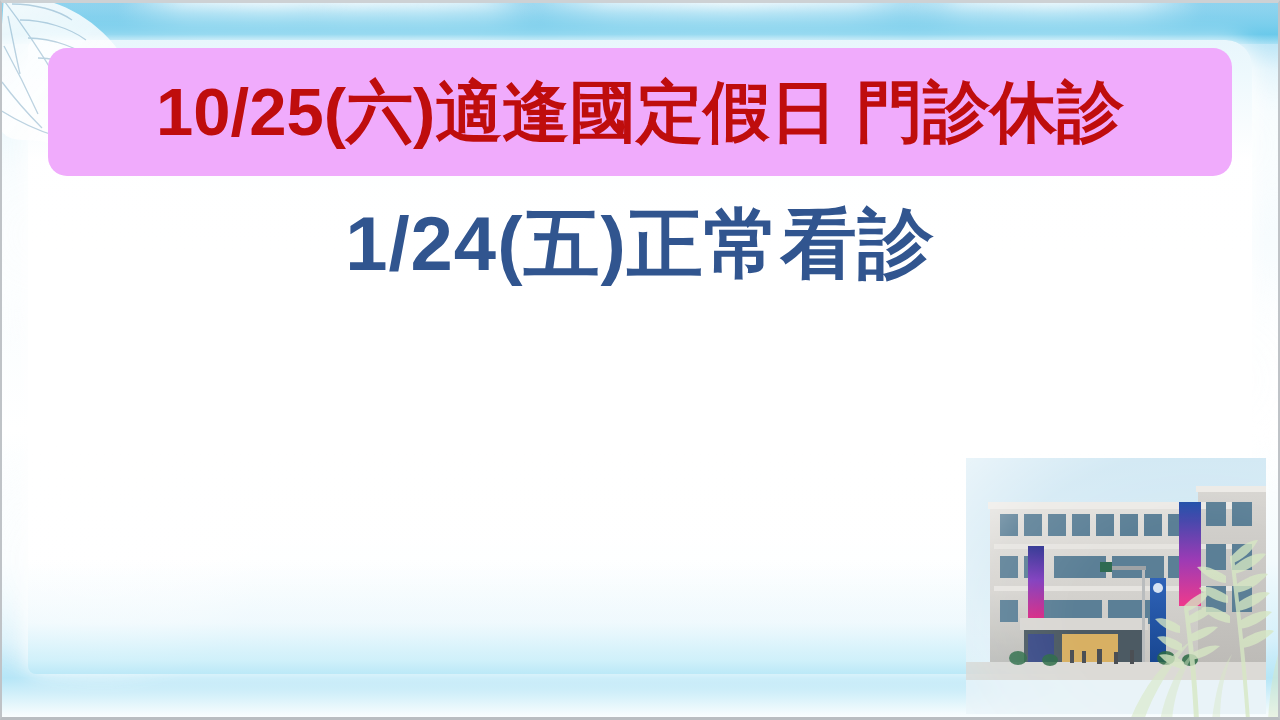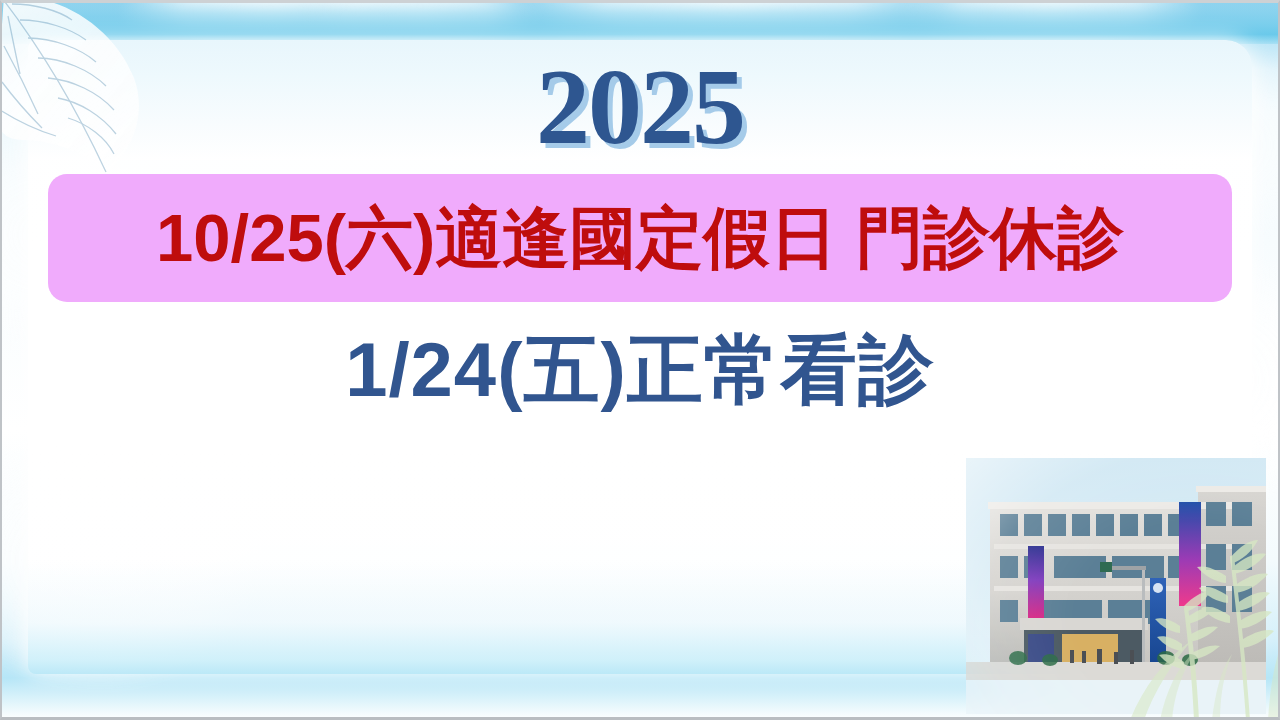--- a/index.html
+++ b/index.html
@@ -366,21 +366,20 @@
         <path d="M74 128 C94 134 112 148 120 164"></path>
         <path d="M14 26 C18 46 22 66 26 84"></path>
         <path d="M10 56 C22 78 34 102 44 124"></path>
         <path d="M8 92 C20 108 34 124 48 138"></path>
         <path d="M6 120 C22 130 42 140 62 146"></path>
       </g>
     </svg>
   </div>
 
   <div class="content">
-    <div class="year">2025</div>
     <div class="highlight-row">
       <div class="highlight-box">
         <span class="highlight-text">10/25(六)適逢國定假日 門診休診</span>
       </div>
     </div>
     <div class="title4">1/24(五)正常看診</div>
   </div>
 
   <div class="screen-edge"></div>
 </div>

